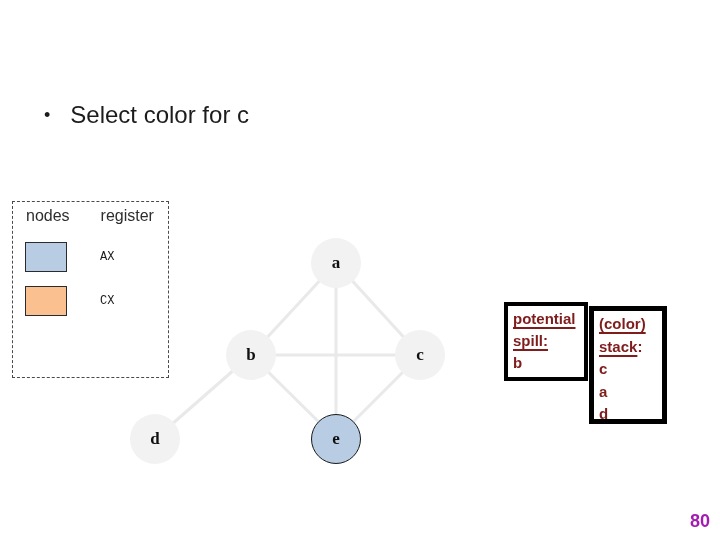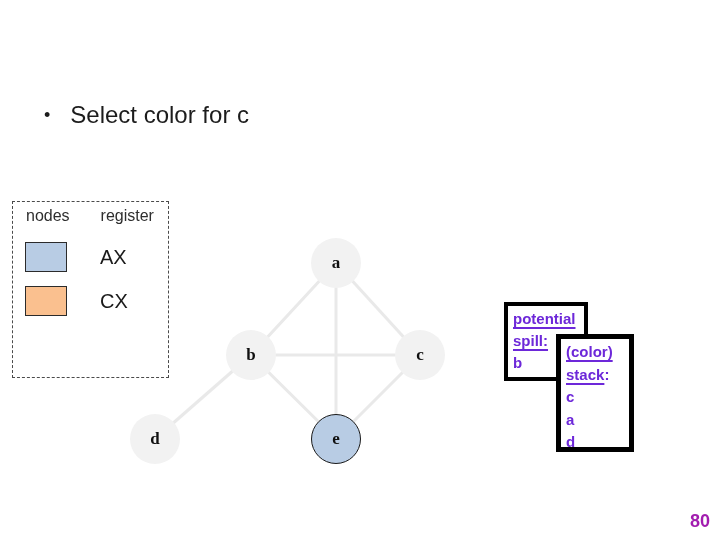--- a/index.html
+++ b/index.html
@@ -53,22 +53,23 @@
   }
   .legend-row.first { margin-top: 17px; }
   .swatch {
     width: 42px; height: 30px;
     border: 1px solid #2b2b2b;
     box-sizing: border-box;
     background: #ddd;
   }
   .reg-label {
     margin-left: 33px;
-    font-size: 20px;
+    font-size: 12px;
     color: #1a1a1a;
+    font-family: Liberation Mono, monospace;
   }
 
   
   .graph-layer {
     position: absolute;
     left: 0; top: 0;
     width: 720px; height: 540px;
   }
   .graph-layer svg { position: absolute; left: 0; top: 0; }
   .node {
@@ -85,34 +86,33 @@
   }
 
   
   .hardbox {
     position: absolute;
     box-sizing: border-box;
     background: #ffffff;
     font-weight: bold;
     font-size: 15px;
     line-height: 22px;
-    color: #6d28d9;
+    color: #7f1d1d;
     padding: 2px 0 0 5px;
   }
   .spill-box {
     left: 504px; top: 302px;
     width: 84px; height: 79px;
     border: 4px solid #000000;
   }
   .stack-box {
-    left: 556px; top: 306px;
+    left: 589px; top: 306px;
     width: 78px; height: 118px;
     border: 5px solid #000000;
     line-height: 22.5px;
-    margin-top: 28px;
   }
   .u {
     text-decoration: underline;
     text-decoration-thickness: 2px;
     text-underline-offset: 3px;
   }
   .page-number {
     position: absolute;
     right: 10px; bottom: 8px;
     font-size: 18px;

